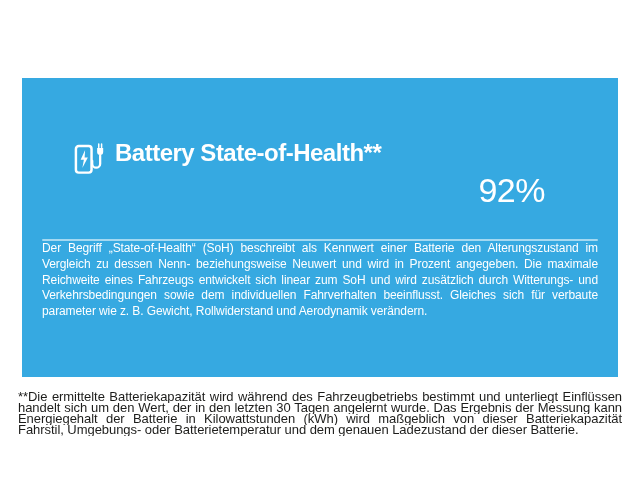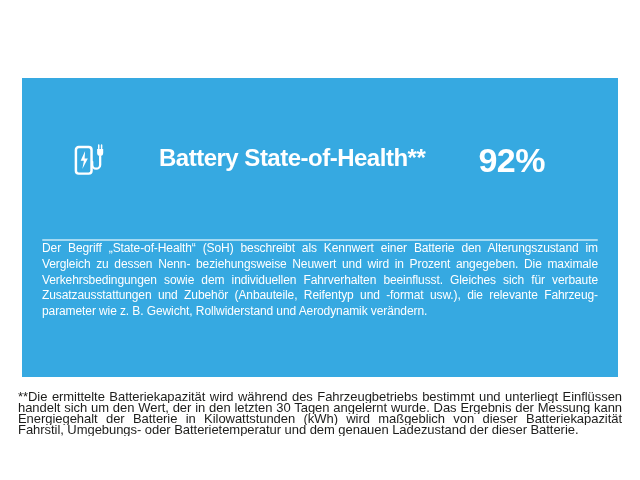--- a/index.html
+++ b/index.html
@@ -21,24 +21,22 @@
     top: 78px;
     width: 596px;
     height: 299px;
     background: #36a9e1;
     color: #ffffff;
     box-sizing: border-box;
     padding: 0 16px;
   }
   .card-header {
     display: flex;
-    align-items: center;
     height: 38px;
     margin: 61px 0 0 36px;
-    gap: 44px;
   }
   .icon-wrap {
     width: 33px;
     height: 36px;
     flex: 0 0 auto;
   }
   .icon-wrap svg {
     display: block;
     width: 33px;
     height: 36px;
@@ -46,23 +44,23 @@
   .card-title {
     margin: 0 0 0 8px;
     font-size: 24px;
     font-weight: 700;
     letter-spacing: -0.5px;
     white-space: nowrap;
   }
   .soh-value {
     margin-left: auto;
     margin-right: 57px;
-    margin-top: 4px;
+    margin-top: 32px;
     font-size: 34px;
-    font-weight: 700;
+    font-weight: 400;
     letter-spacing: -0.5px;
   }
   .divider {
     border: none;
     height: 2px;
     border-radius: 2px;
     background: #a5d9f1;
     margin: 62px 4px 0 4px;
   }
   .card-body {
@@ -116,22 +114,22 @@
       </span>
       <h1 class="card-title">Battery State-of-Health**</h1>
       <div class="soh-value">92%</div>
     </div>
 
     <hr class="divider">
 
     <div class="card-body">
       <div class="text-line just">Der Begriff „State-of-Health“ (SoH) beschreibt als Kennwert einer Batterie den Alterungszustand im</div>
       <div class="text-line just">Vergleich zu dessen Nenn- beziehungsweise Neuwert und wird in Prozent angegeben. Die maximale</div>
+      <div class="text-line just">Reichweite eines Fahrzeugs entwickelt sich linear zum SoH und wird zusätzlich durch Witterungs- und</div>
       <div class="text-line just">Verkehrsbedingungen sowie dem individuellen Fahrverhalten beeinflusst. Gleiches sich für verbaute</div>
-      <div class="text-line just">Zusatzausstattungen und Zubehör (Anbauteile, Reifentyp und -format usw.), die relevante Fahrzeug-</div>
       <div class="text-line">parameter wie z. B. Gewicht, Rollwiderstand und Aerodynamik verändern.</div>
     </div>
 
   </section>
 
   <div class="footnote">
     <div class="text-line just">**Die ermittelte Batteriekapazität wird während des Fahrzeugbetriebs bestimmt und unterliegt Einflüssen durch die Betriebsbedin-gungen. Es</div>
     <div class="text-line just">handelt sich um den Wert, der in den letzten 30 Tagen angelernt wurde. Das Ergebnis der Messung kann bis zu +/- 10 Prozentpunkte von der</div>
     <div class="text-line just">Energiegehalt der Batterie in Kilowattstunden (kWh) wird maßgeblich von dieser Batteriekapazität bestimmt, und in geringerem Maße auch nach</div>
     <div class="text-line">Fahrstil, Umgebungs- oder Batterietemperatur und dem genauen Ladezustand der dieser Batterie.</div>

